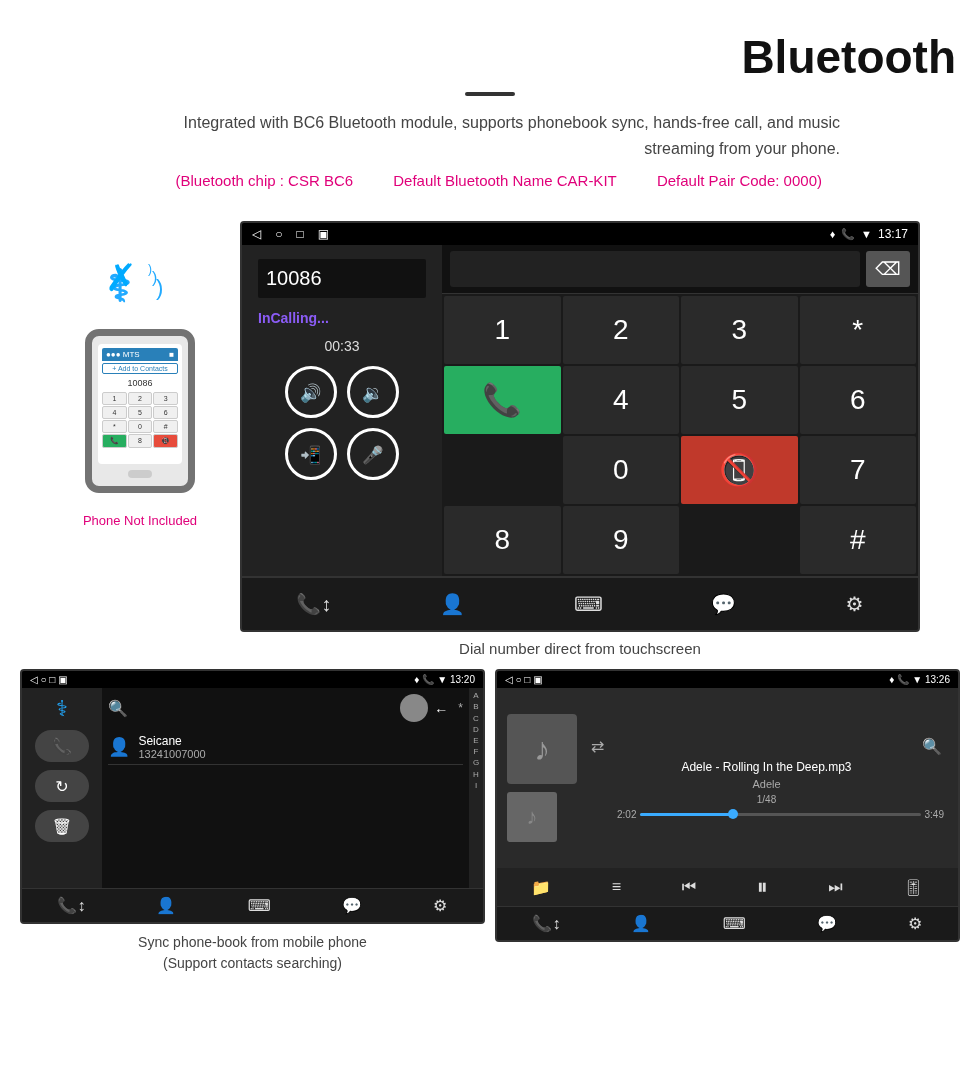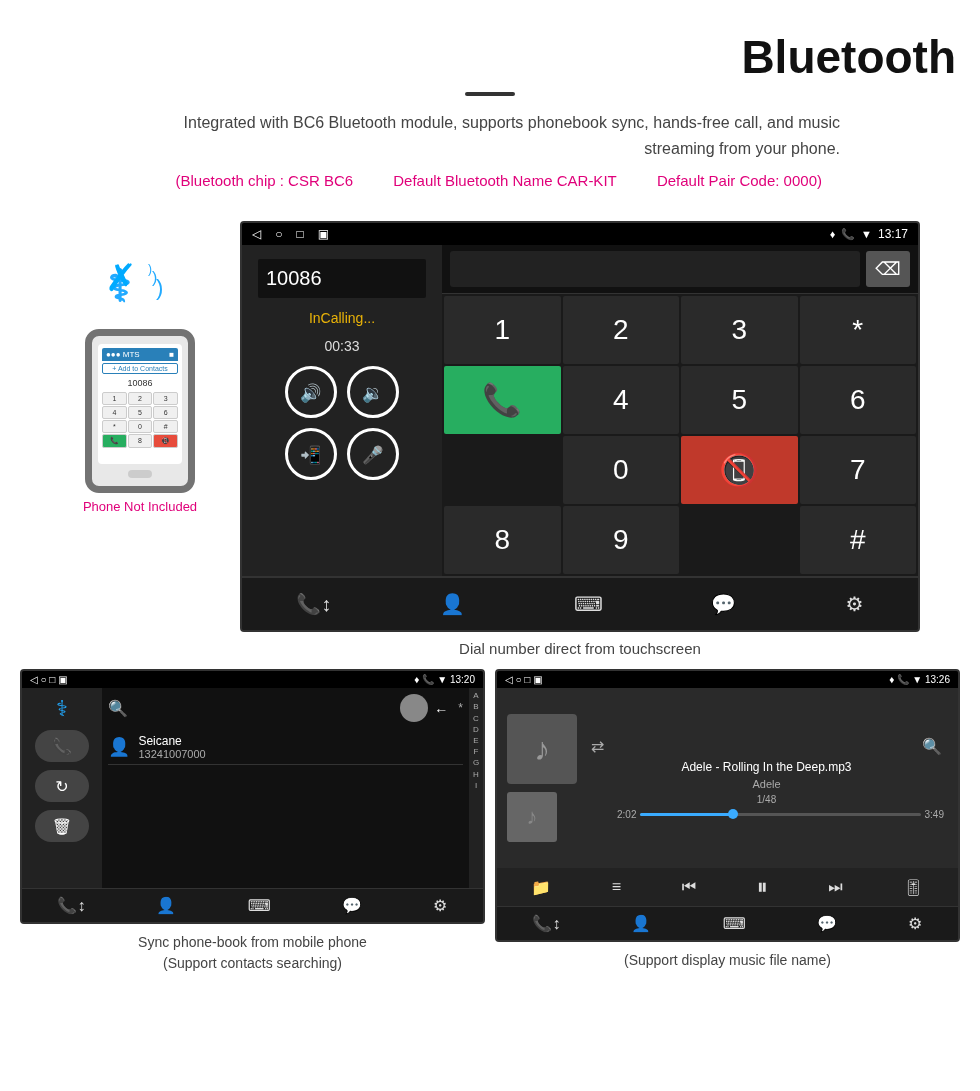--- a/index.html
+++ b/index.html
@@ -129,21 +129,21 @@
     .phone-home {
       width: 24px;
       height: 8px;
       background: #ccc;
       border-radius: 4px;
       margin-top: 6px;
     }
     .phone-label {
       color: #e0007a;
       font-size: 13px;
-      margin-top: 6px;
+      margin-top: 20px;
       text-align: right;
     }
 
     
     .car-display {
       flex: 1;
       max-width: 680px;
     }
     .car-screen {
       background: #1a1a1a;
@@ -177,23 +177,23 @@
     }
     .dial-left-panel {
       width: 200px;
       background: #222;
       padding: 14px 16px;
       display: flex;
       flex-direction: column;
       gap: 12px;
     }
     .calling-status {
-      color: #eab308;
+      color: #8b5cf6;
       font-size: 14px;
-      text-align: center;
+      font-weight: bold;
     }
     .calling-time {
       color: #ddd;
       font-size: 14px;
       text-align: center;
     }
     .dial-controls {
       display: flex;
       gap: 10px;
       justify-content: center;
@@ -768,17 +768,16 @@
 
       <div class="music-bottom-nav">
         <span class="music-nav-icon">📞↕</span>
         <span class="music-nav-icon">👤</span>
         <span class="music-nav-icon">⌨</span>
         <span class="music-nav-icon">💬</span>
         <span class="music-nav-icon">⚙</span>
       </div>
     </div>
     <div class="bottom-caption">
-      <div>(Support display music file name)</div>
     </div>
   </div>
 
 </div>
 
 </body></html>

